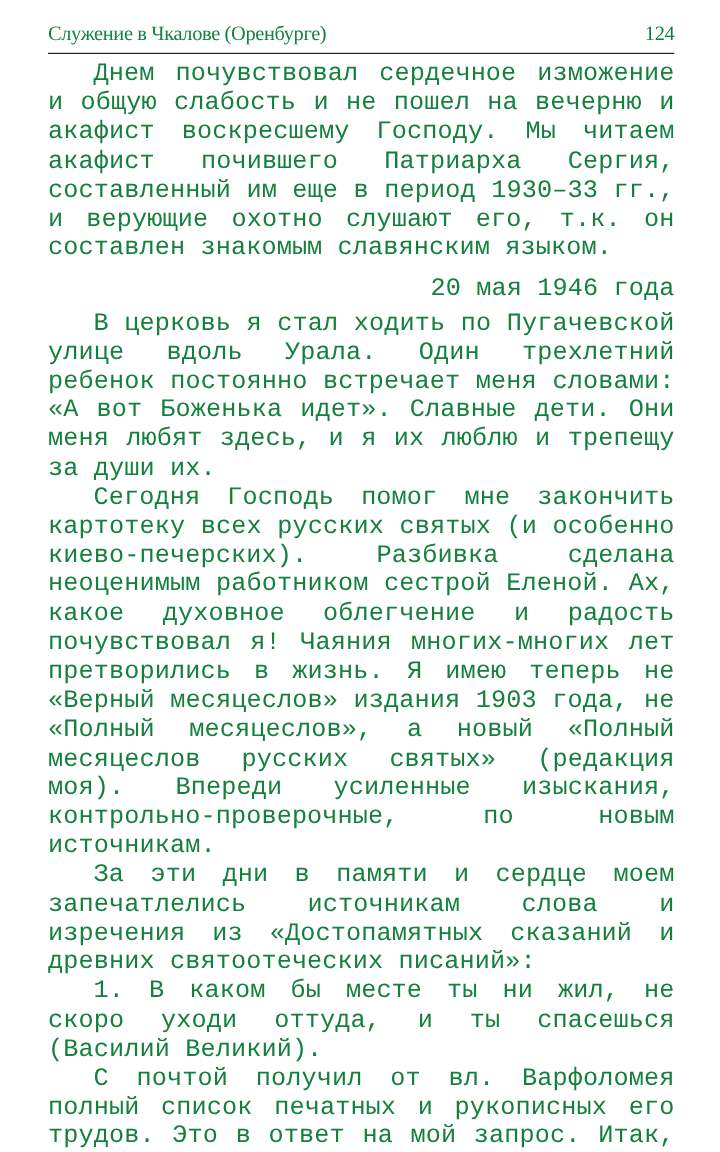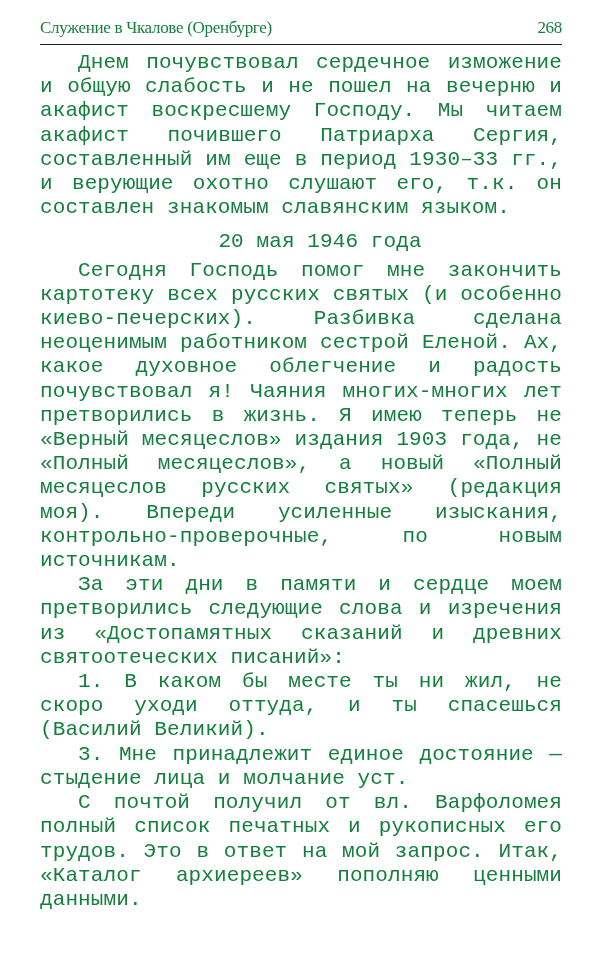--- a/index.html
+++ b/index.html
@@ -15,34 +15,34 @@
       font-family: "Liberation Serif", serif; font-size: 17px;
     }
     .body-text {
       margin-top: 6px;
       font-family: Liberation Mono, monospace;
       font-size: 21px; line-height: 24.2px;
       text-align: justify;
       letter-spacing: 0.1px;
     }
     .para { margin: 0; text-indent: 38px; hyphens: manual; }
-    .para.date { margin-top: 10px; margin-bottom: 4px; text-align: center; }
+    .para.date { margin-top: 10px; margin-bottom: 4px; text-align: right; }
     .list-item { margin: 0; text-indent: 38px; }
   </style>
 </head>
 <body>
 
 <div class="page">
   <div class="running-head">
     <span>Служение в Чкалове (Оренбурге)</span>
-    <span>268</span>
+    <span>124</span>
   </div>
 
   <div class="body-text">
     <p class="para">Днем почувствовал сердечное изможение и общую слабость и не пошел на вечерню и акафист воскресшему Господу. Мы читаем акафист почившего Патриарха Сергия, составленный им еще в период 1930–33 гг., и верующие охотно слушают его, т.к. он составлен знакомым славянским языком.</p>
     <p class="para date">20 мая 1946 года</p>
+    <p class="para">В церковь я стал ходить по Пугачевской улице вдоль Урала. Один трехлетний ребенок постоянно встречает меня словами: «А вот Боженька идет». Славные дети. Они меня любят здесь, и я их люблю и трепещу за души их.</p>
     <p class="para">Сегодня Господь помог мне закончить картотеку всех русских святых (и особенно киево-печерских). Разбивка сделана неоценимым работником сестрой Еленой. Ах, какое духовное облегчение и радость почувствовал я! Чаяния многих-многих лет претворились в жизнь. Я имею теперь не «Верный месяцеслов» издания 1903 года, не «Полный месяцеслов», а новый «Полный месяцеслов русских святых» (редакция моя). Впереди усиленные изыскания, контрольно-проверочные, по новым источникам.</p>
-    <p class="para">За эти дни в памяти и сердце моем претворились следующие слова и изречения из «Достопамятных сказаний и древних святоотеческих писаний»:</p>
+    <p class="para">За эти дни в памяти и сердце моем запечатлелись источникам слова и изречения из «Достопамятных сказаний и древних святоотеческих писаний»:</p>
     <p class="list-item">1. В каком бы месте ты ни жил, не скоро уходи оттуда, и ты спасешься (Василий Великий).</p>
-    <p class="list-item">3. Мне принадлежит единое достояние — стыдение лица и молчание уст.</p>
     <p class="para">С почтой получил от вл. Варфоломея полный список печатных и рукописных его трудов. Это в ответ на мой запрос. Итак, «Каталог архиереев» пополняю ценными данными.</p>
   </div>
 </div>
 
 </body></html>

